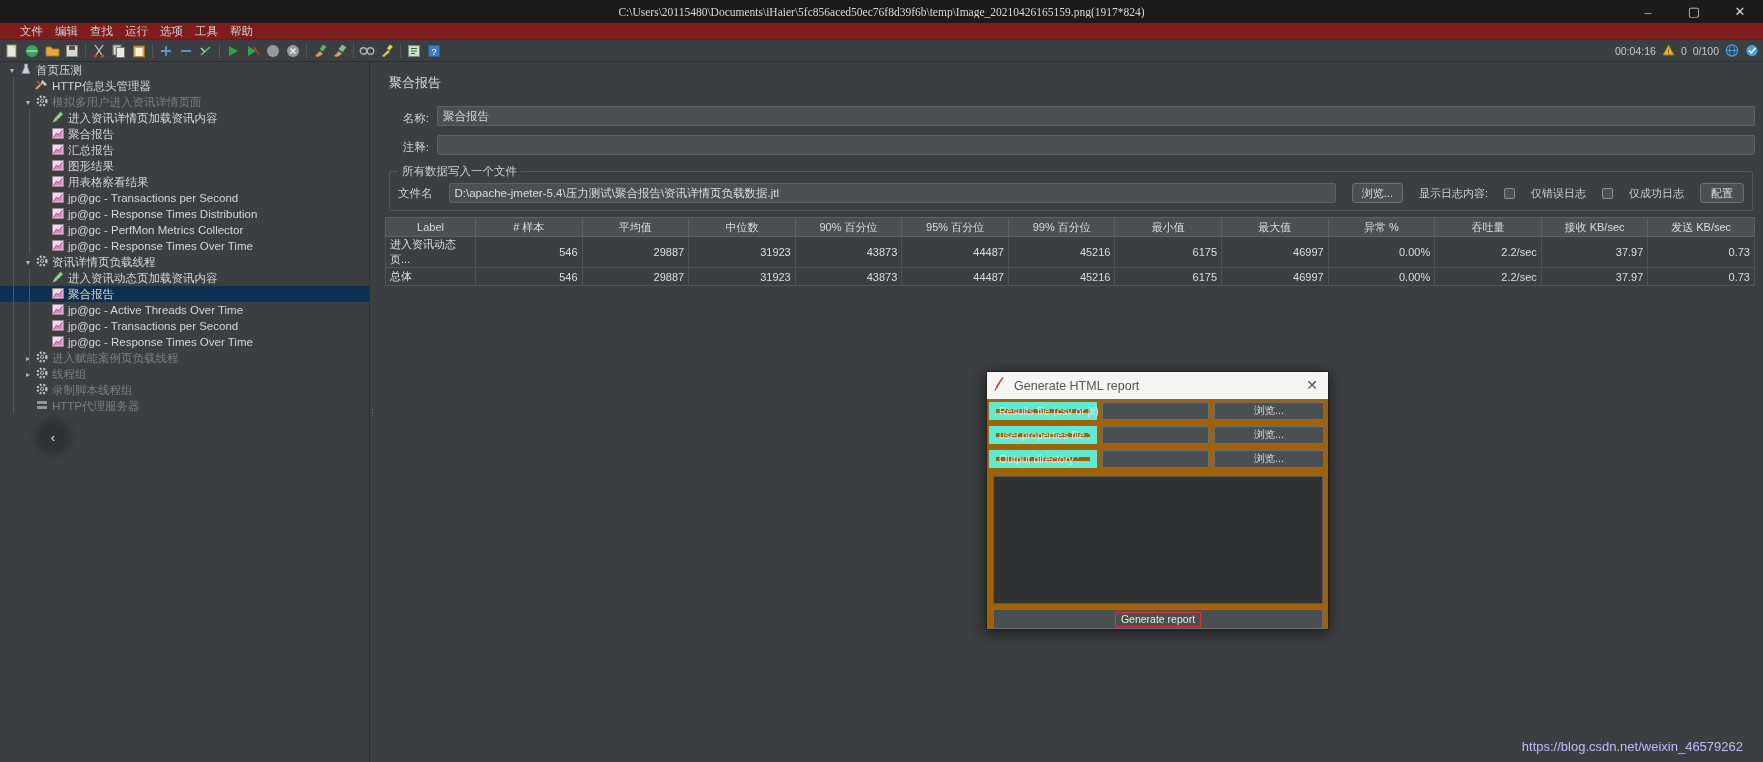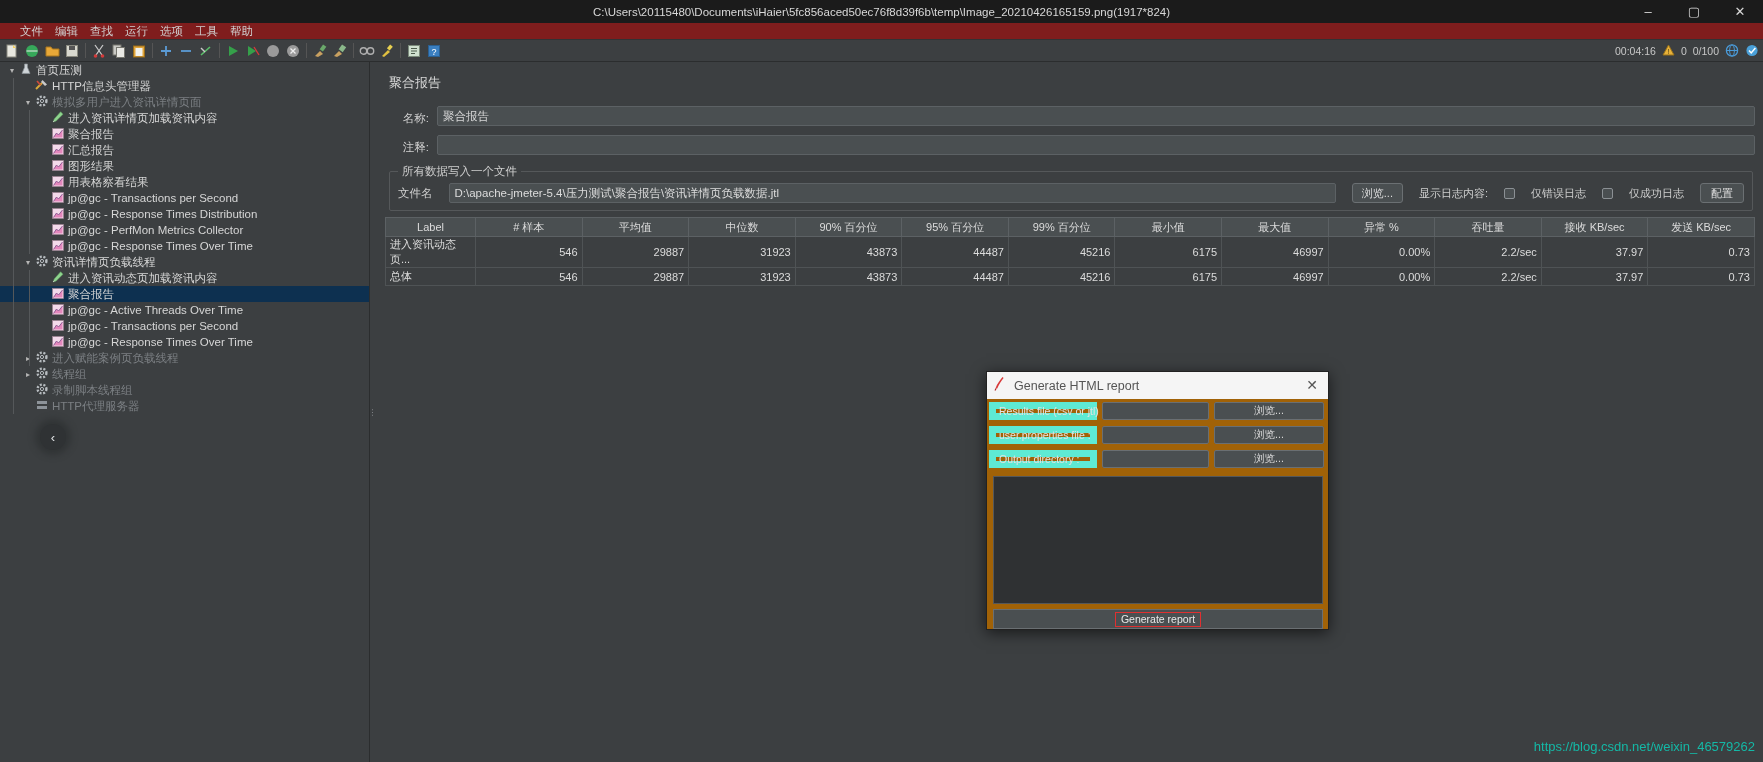--- a/index.html
+++ b/index.html
@@ -8,20 +8,21 @@
     background:#3c3f41;
     font-family:"Liberation Sans", sans-serif;
     color:#d6d6d6;
     -webkit-font-smoothing:antialiased;
   }
   
   #titlebar{
     height:23px; background:#1b1b1b; color:#d8d8d8;
     display:flex; align-items:center; position:relative;
     font-size:11.5px;
+    font-family:Liberation Serif, serif;
   }
   #titlebar .title{
     position:absolute; left:0; right:0; text-align:center;
     white-space:nowrap; overflow:hidden;
   }
   #winbtns{ position:absolute; right:0; top:0; height:23px; display:flex; }
   #winbtns div{
     width:46px; height:23px; display:flex; align-items:center; justify-content:center;
     font-size:13px; color:#d8d8d8;
   }
@@ -141,21 +142,21 @@
   #dlgfooter{
     margin:5px 5px 0 6px; height:20px; background:#4a4f51; border:1px solid #6a6f72;
     display:flex; align-items:center; justify-content:center; border-radius:0;
   }
   #gen-report{
     font-size:10.5px; color:#e8e8e8; border:1px solid #e03030; padding:0 5px; height:15px;
     display:flex; align-items:center;
   }
   
   #watermark{
-    position:absolute; right:8px; bottom:8px; font-size:13px; color:#14b8a6;
+    position:absolute; right:20px; bottom:8px; font-size:13px; color:#c4b5fd;
   }
   
   #collapse-chev{
     position:absolute; left:40px; top:362px; width:26px; height:26px;
     border-radius:50%; background:#2f3234; display:flex; align-items:center;
     justify-content:center; color:#dfe2e4; font-size:13px;
     box-shadow:0 0 6px 5px rgba(47,50,52,.85);
   }
 </style>
 </head>

